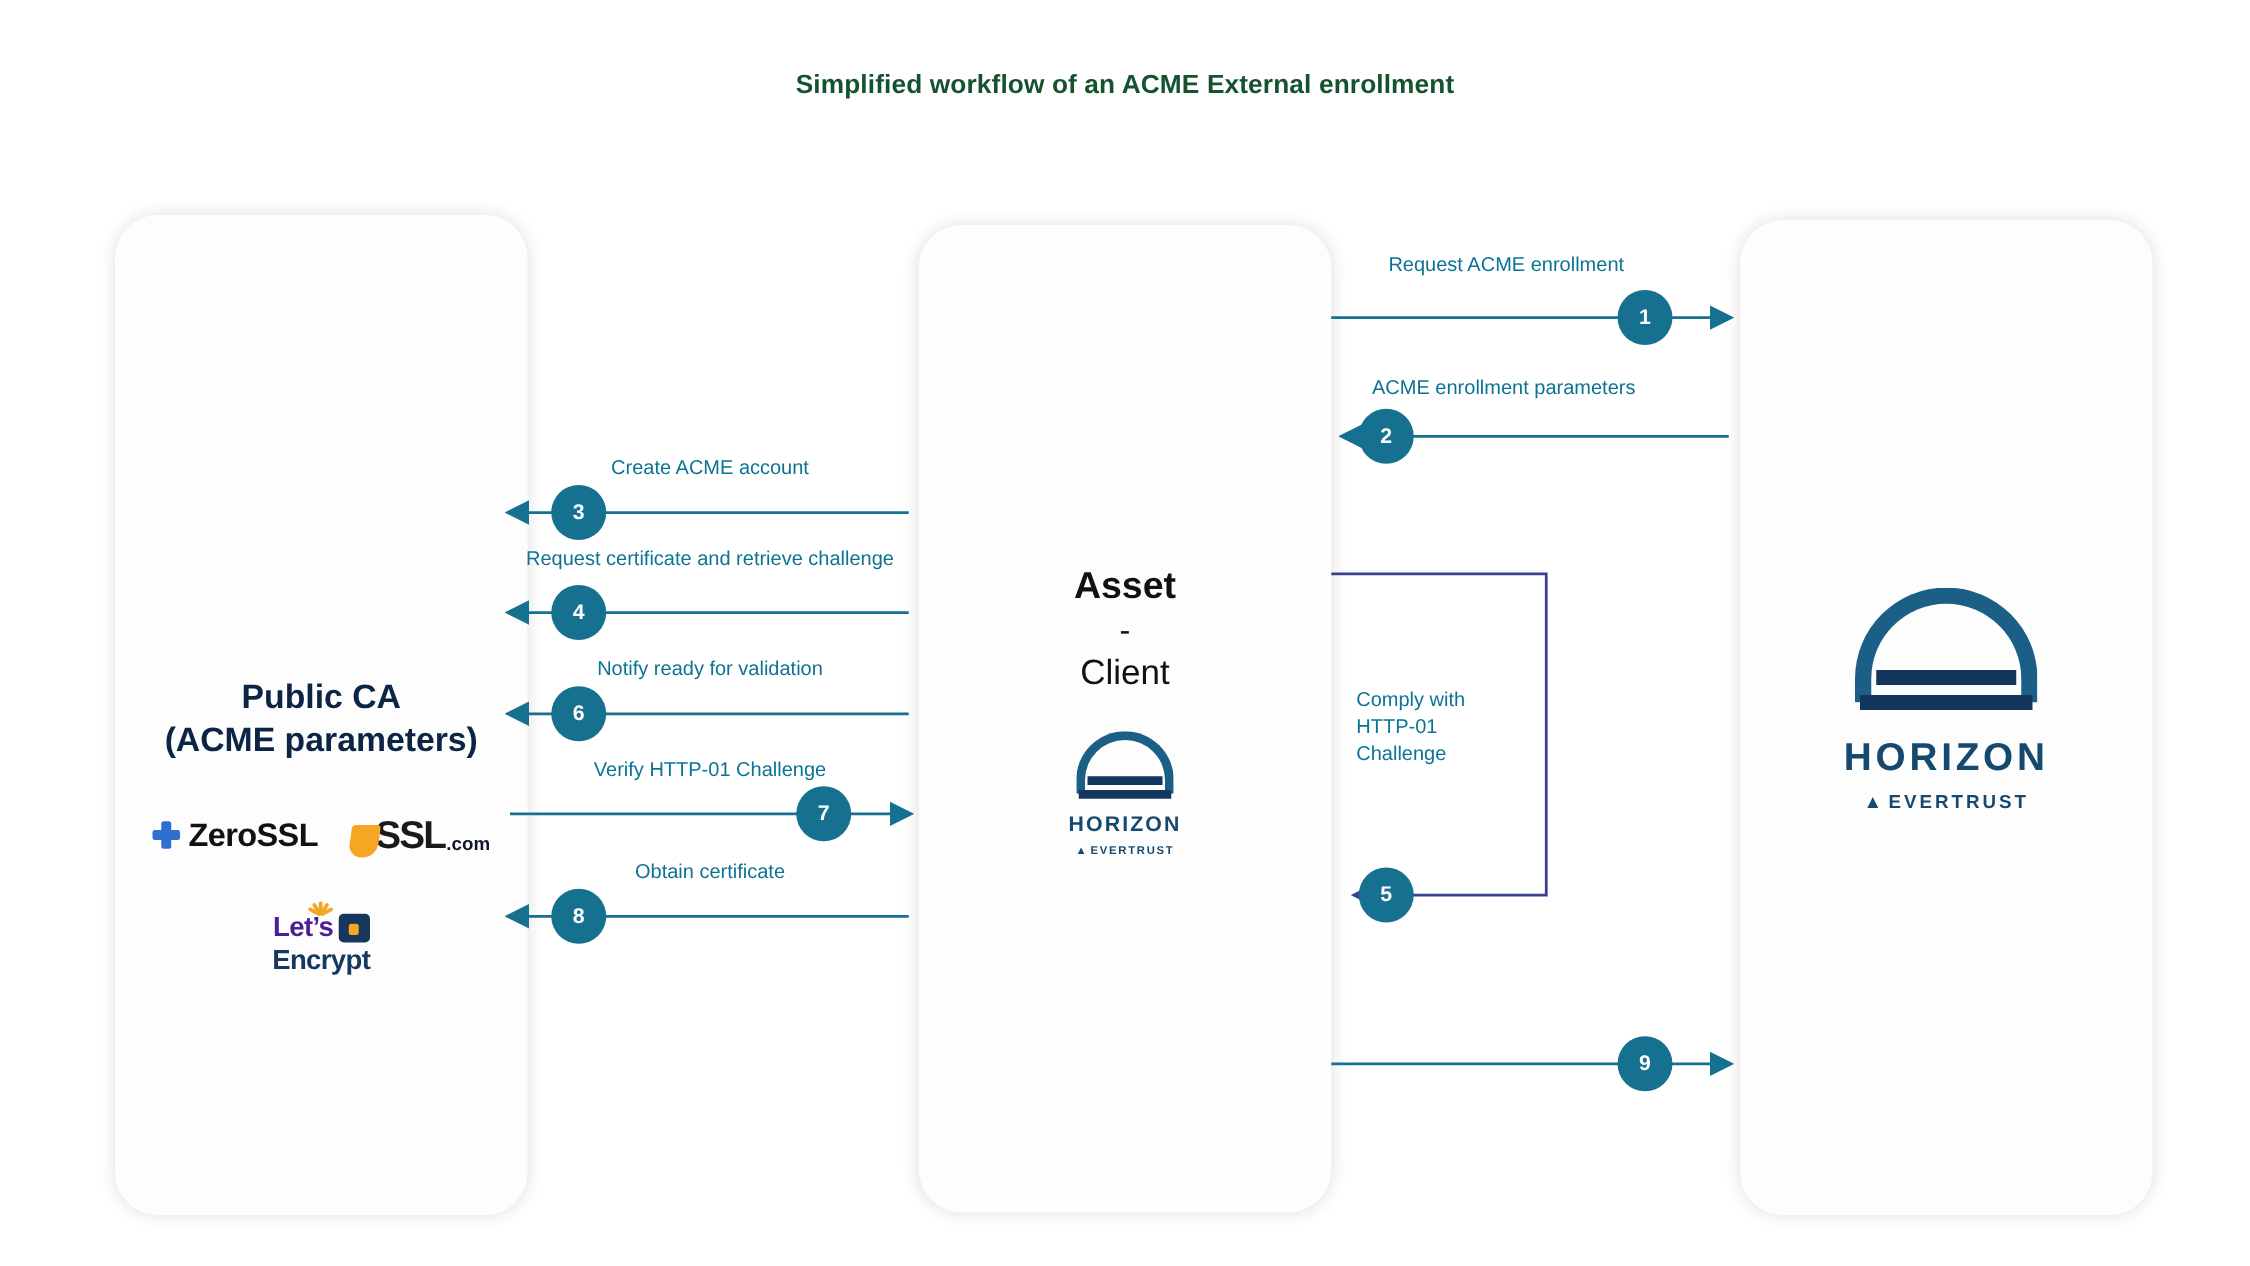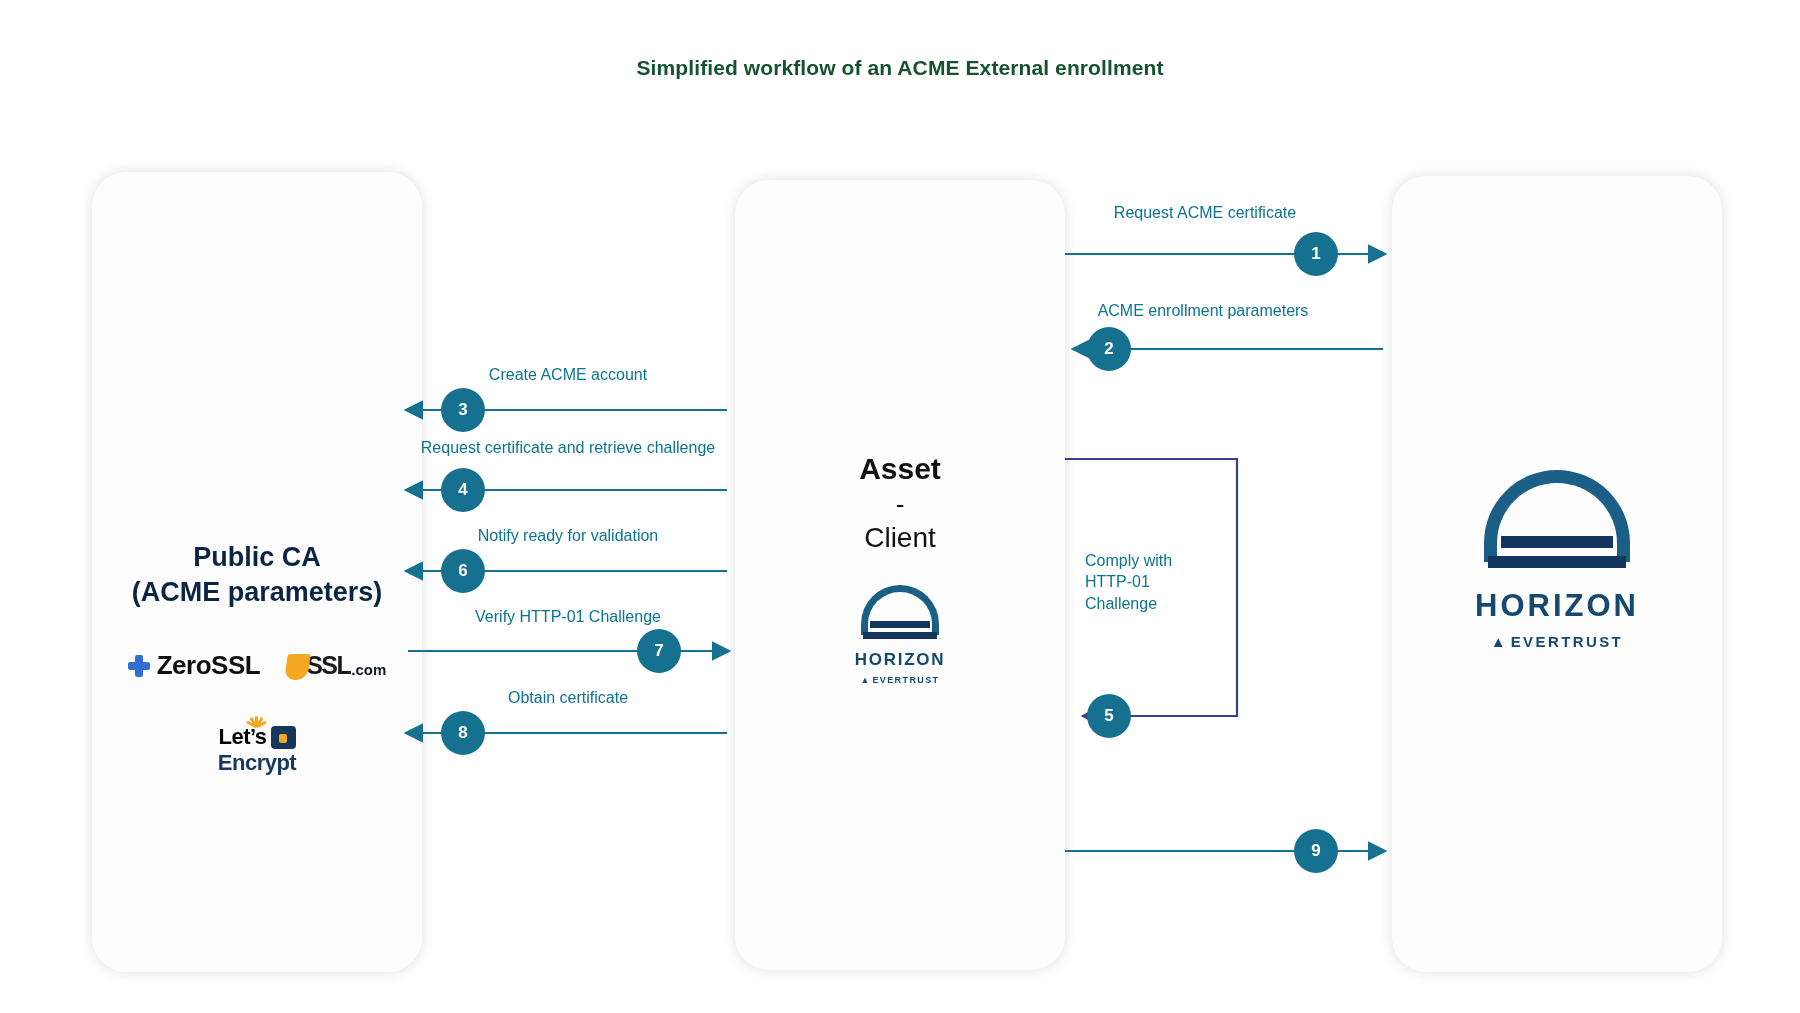--- a/index.html
+++ b/index.html
@@ -79,30 +79,30 @@
   .zerossl .cross:after  { left: 0; top: 7px; width: 22px; height: 8px; }
   .zerossl .txt { font-size: 26px; font-weight: bold; color: #111; letter-spacing: -0.5px; }
 
   .sslcom { display: flex; align-items: flex-end; }
   .sslcom .badge {
     width: 23px; height: 26px; background: #f5a623;
     border-radius: 3px 3px 11px 11px;
     margin-right: -3px;
     transform: skewX(-8deg);
   }
-  .sslcom .big { font-size: 25px; font-weight: bold; color: #1a1a1a; letter-spacing: -1.5px; }
+  .sslcom .big { font-size: 31px; font-weight: bold; color: #1a1a1a; letter-spacing: -1.5px; }
   .sslcom .dotcom { font-size: 15px; font-weight: bold; color: #0f172a; margin-left: 1px; margin-bottom: 2px; }
 
   .letsencrypt {
     margin-top: 30px;
     display: inline-block;
     text-align: center;
   }
   .le-top { display: flex; align-items: flex-end; justify-content: center; gap: 4px; }
-  .le-lets { font-size: 22px; font-weight: bold; color: #000000; letter-spacing: -0.5px; }
+  .le-lets { font-size: 22px; font-weight: bold; color: #4c1d95; letter-spacing: -0.5px; }
   .le-lock {
     width: 25px; height: 23px; background: #16365c; border-radius: 4px;
     position: relative; margin-bottom: 1px;
   }
   .le-lock:before {
     content: ""; position: absolute; left: 8px; top: 8px; width: 8px; height: 9px;
     background: #f5a623; border-radius: 2px;
   }
   .le-rays {
     position: relative; height: 16px; width: 56px; margin: 0 auto -3px auto;
@@ -286,21 +286,21 @@
 
     <line x1="408" y1="651" x2="727" y2="651" stroke="#15718f" stroke-width="2.2" marker-end="url(#ar-r)"></line>
 
     <line x1="727" y1="733" x2="408" y2="733" stroke="#15718f" stroke-width="2.2" marker-end="url(#ar-l)"></line>
 
     <path d="M1065,459 L1237,459 L1237,716 L1085,716" fill="none" stroke="#3b3f8f" stroke-width="2.2" marker-end="url(#ar-loop)"></path>
 
     <line x1="1065" y1="851" x2="1383" y2="851" stroke="#15718f" stroke-width="2.2" marker-end="url(#ar-r)"></line>
   </svg>
 
-  <div class="flow-label" style="left:1050px; top:202px; width:310px;">Request ACME certificate</div>
+  <div class="flow-label" style="left:1050px; top:202px; width:310px;">Request ACME enrollment</div>
   <div class="flow-label" style="left:1048px; top:300px; width:310px;">ACME enrollment parameters</div>
   <div class="flow-label" style="left:408px;  top:364px; width:320px;">Create ACME account</div>
   <div class="flow-label" style="left:418px;  top:437px; width:300px;">Request certificate and retrieve challenge</div>
   <div class="flow-label" style="left:1085px; top:550px; width:130px; text-align:left;">Comply with HTTP-01 Challenge</div>
   <div class="flow-label" style="left:408px;  top:525px; width:320px;">Notify ready for validation</div>
   <div class="flow-label" style="left:408px;  top:606px; width:320px;">Verify HTTP-01 Challenge</div>
   <div class="flow-label" style="left:408px;  top:687px; width:320px;">Obtain certificate</div>
 
   <div class="badge-num" style="left:1294px; top:232px;">1</div>
   <div class="badge-num" style="left:1087px; top:327px;">2</div>

